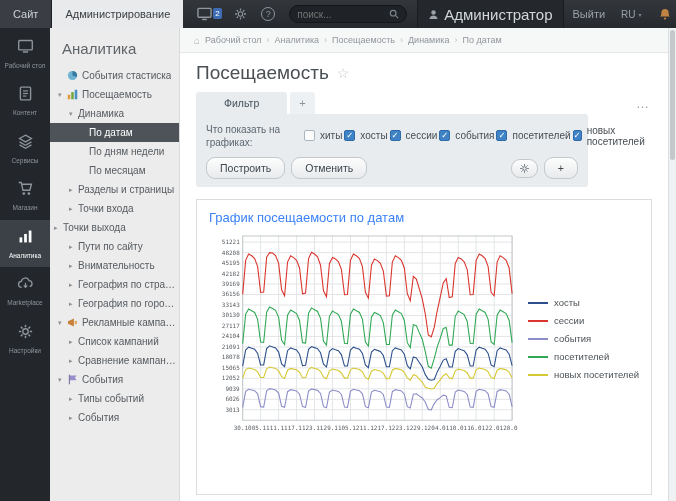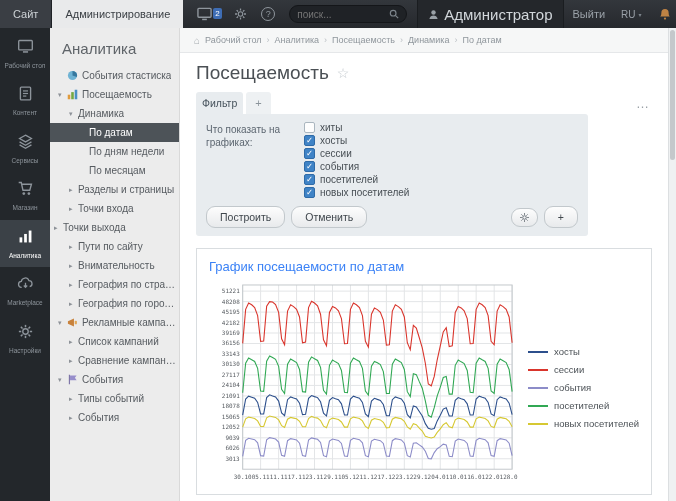--- a/index.html
+++ b/index.html
@@ -56,27 +56,27 @@
 .bc-home{color:#a6acb1;font-size:10px}
 .bc-sep{color:#bcc1c5}
 .bc-item{cursor:pointer}
 .page-head{display:flex;align-items:center;gap:8px;padding:9px 16px 6px}
 .page-head h1{font-size:19px;font-weight:normal;color:#4b5055}
 .star{color:#c4cacf;font-size:14px;cursor:pointer}
 
 
 .filter-zone{padding:2px 16px 0}
 .tabs-row{display:flex;align-items:flex-end;gap:3px}
-.ftab{background:#e8ecef;border-radius:3px 3px 0 0;padding:5px 6px;font-size:10.5px;color:#46525c;cursor:pointer}
+.ftab{background:#e8ecef;border-radius:3px 3px 0 0;padding:5px 28px;font-size:10.5px;color:#46525c;cursor:pointer}
 .ftab.add{background:#eef1f3;padding:5px 9px;color:#8b949b;font-size:11px}
 .dots{margin-left:auto;color:#9aa1a7;font-size:13px;cursor:pointer;padding:0 2px 3px;letter-spacing:1px}
 .fpanel{background:#e8ecef;border-radius:0 3px 3px 3px;padding:8px 10px 8px;max-width:392px}
 .frow{display:flex;gap:12px}
 .flabel{flex:0 0 86px;font-size:10px;color:#5c6670;line-height:1.3;padding-top:1px}
-.cbs{display:flex;flex-direction:column;gap:2px}
+.cbs{display:flex;flex-direction:row;gap:2px}
 .cb{display:flex;align-items:center;gap:5px;cursor:pointer}
 .cbbox{width:11px;height:11px;border-radius:2px;background:#fdfdfd;border:1px solid #aab6bf;display:flex;align-items:center;justify-content:center;font-size:8.5px;color:#fff;line-height:1}
 .cbbox.checked{background:#3f83c6;border-color:#2f6ba8}
 .cblabel{font-size:10px;color:#474e54}
 .ffooter{display:flex;align-items:center;gap:6px;margin-top:8px}
 .btn{background:linear-gradient(#fdfdfd,#e8eaec);border:1px solid #c2c8cc;border-radius:9px;padding:4px 13px;font-size:10.5px;color:#3f464c;font-family:inherit;cursor:pointer}
 .iconbtn{padding:3px 7px;color:#5f676e;display:flex;align-items:center}
 .iconbtn svg{width:11px;height:11px}
 .push{margin-left:auto}
 

